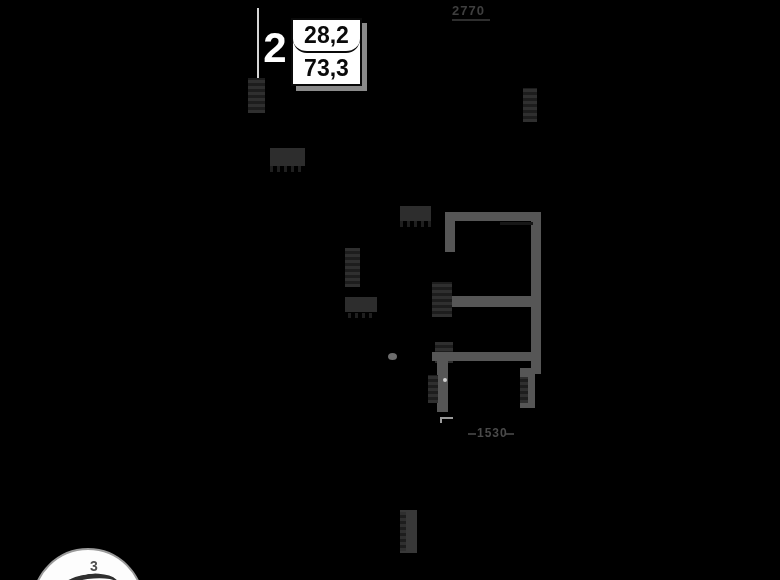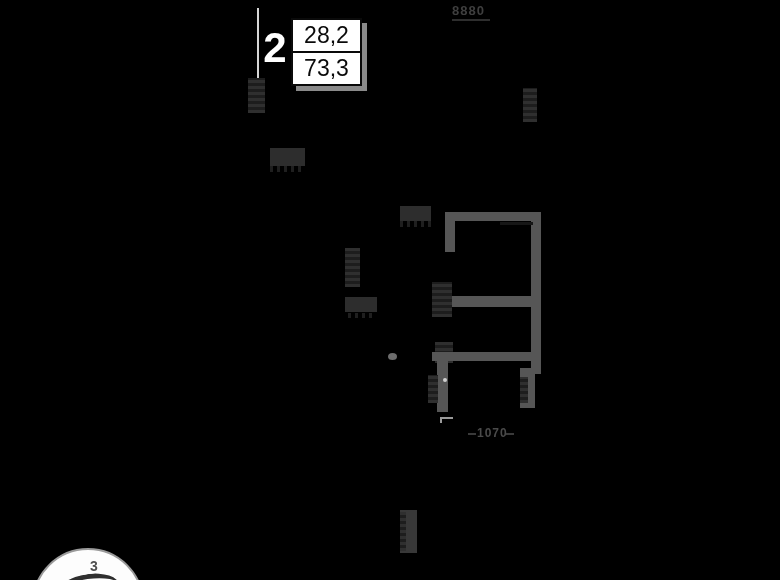--- a/index.html
+++ b/index.html
@@ -17,21 +17,21 @@
     left:260px;top:24px;width:30px;height:48px;
     color:#fff;font-size:42px;font-weight:bold;line-height:48px;text-align:center;
   }
   .area-box{
     left:291px;top:18px;width:67px;height:64px;background:#fff;
     border:2px solid #0a0a0a;box-shadow:5px 5px 0 #8a8a8a;
     display:flex;flex-direction:column;
   }
   .area-cell{
     flex:1;display:flex;align-items:center;justify-content:center;
-    color:#0a0a0a;font-size:23px;font-weight:normal;letter-spacing:0px;
+    color:#0a0a0a;font-size:23px;font-weight:bold;letter-spacing:0px;border-radius:14px;
   }
   .area-cell.top{border-bottom:2px solid #0a0a0a;}
 
   
   .dim-text{color:#3f3f3f;font-size:13px;font-weight:bold;letter-spacing:1px;}
   .dim-top{left:452px;top:3px;}
   .dim-top-line{left:452px;top:19px;width:38px;height:2px;background:#2e2e2e;}
   .dim-bottom{left:477px;top:426px;color:#4a4a4a;font-size:12px;}
   .dim-arrow{height:2px;background:#3a3a3a;top:433px;}
   .dim-arrow.l{left:468px;width:8px;}
@@ -82,21 +82,21 @@
 <div class="abs" style="left:240px;top:0;width:130px;height:120px;">
   <div class="abs flag-pole" style="left:17px;top:8px;"></div>
   <div class="abs flag-pole-base hatch-dim" style="left:8px;top:78px;"></div>
   <div class="abs rooms-count" style="left:20px;top:24px;">2</div>
   <div class="abs area-box" style="left:51px;top:18px;">
     <div class="area-cell top">28,2</div>
     <div class="area-cell">73,3</div>
   </div>
 </div>
 
-<div class="abs dim-text dim-top">8880</div>
+<div class="abs dim-text dim-top">2770</div>
 <div class="abs dim-top-line"></div>
 
 <div class="abs wall-dim hatch-dim" style="left:523px;top:88px;width:14px;height:34px;"></div>
 
 <div class="abs faint-block" style="left:270px;top:148px;width:35px;height:18px;"></div>
 <div class="abs tick-row" style="left:270px;top:166px;width:35px;height:6px;"></div>
 
 <div class="abs faint-block" style="left:400px;top:206px;width:31px;height:15px;"></div>
 <div class="abs tick-row" style="left:400px;top:221px;width:31px;height:6px;"></div>
 
@@ -122,21 +122,21 @@
 
 <div class="abs faint-block hatch-dim" style="left:345px;top:248px;width:15px;height:39px;"></div>
 <div class="abs faint-block" style="left:345px;top:297px;width:32px;height:15px;"></div>
 <div class="abs tick-row" style="left:348px;top:313px;width:27px;height:5px;"></div>
 
 <div class="abs knob-dot"></div>
 <div class="abs white-dot"></div>
 <div class="abs corner-tick-h"></div>
 <div class="abs corner-tick-v"></div>
 
-<div class="abs dim-text dim-bottom">1070</div>
+<div class="abs dim-text dim-bottom">1530</div>
 <div class="abs dim-arrow l"></div>
 <div class="abs dim-arrow r"></div>
 
 <div class="abs wall-dim" style="left:400px;top:510px;width:17px;height:43px;background:#383838;"></div>
 <div class="abs hatch-dim" style="left:400px;top:512px;width:6px;height:39px;"></div>
 
 <div class="abs logo-circle">
   <div class="abs logo-badge" style="left:52px;top:8px;">3</div>
   <div class="abs logo-swoosh" style="left:24px;top:24px;"></div>
 </div>

